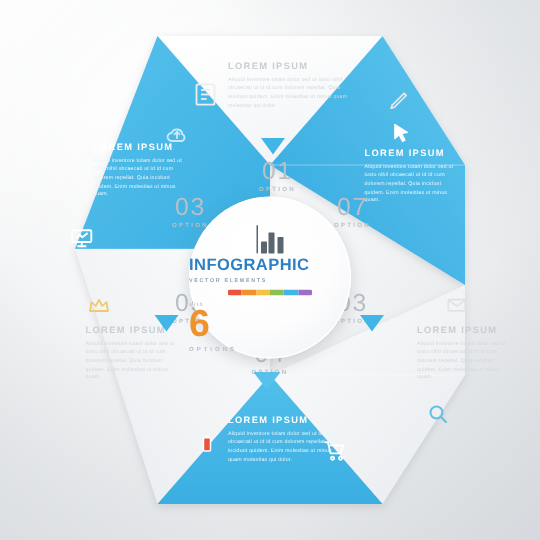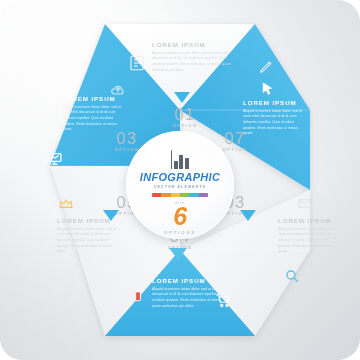--- a/index.html
+++ b/index.html
@@ -6,21 +6,20 @@
   html,body{margin:0;padding:0;}
   body{
     width:360px;height:360px;overflow:hidden;
     font-family:"Liberation Sans", sans-serif;
     background:#ffffff;
   }
   #stage{
     position:relative;width:360px;height:360px;overflow:hidden;
     background:
       radial-gradient(circle at 30% 22%, #ffffff 0%, #f4f5f6 38%, #e7e9eb 72%, #dfe2e5 100%);
-    border-radius: 22px;
   }
   
   #stage:before{
     content:"";position:absolute;inset:0;pointer-events:none;
     background:
       linear-gradient(135deg, rgba(255,255,255,.85) 0%, rgba(255,255,255,0) 26%),
       linear-gradient(225deg, rgba(216,220,224,.55) 0%, rgba(255,255,255,0) 30%),
       linear-gradient(45deg, rgba(210,214,219,.5) 0%, rgba(255,255,255,0) 28%),
       linear-gradient(315deg, rgba(205,210,215,.55) 0%, rgba(255,255,255,0) 30%);
     z-index:0;
@@ -58,21 +57,21 @@
   .tri{position:absolute;z-index:6;width:0;height:0;}
 
   
   #center{
     position:absolute;z-index:8;left:126px;top:131px;width:108px;height:108px;
     border-radius:50%;
     background:radial-gradient(circle at 38% 30%, #ffffff 0%, #fdfdfe 55%, #f1f3f5 88%, #e6e9ec 100%);
     box-shadow:0 3px 10px rgba(120,130,140,.30), 0 0 0 1px rgba(255,255,255,.9) inset;
     display:flex;flex-direction:column;align-items:center;justify-content:flex-start;
   }
-  #center-inner{width:100%;padding-top:17px;text-align:center;font-style:italic;}
+  #center-inner{width:100%;padding-top:17px;}
   .brand-chart{height:21px;display:flex;align-items:flex-end;justify-content:center;gap:1.6px;margin-bottom:3px;}
   .brand-chart i{display:block;width:4px;background:#5b6570;border-radius:.5px;}
   .brand-chart i.needle{width:1px;background:#5b6570;}
   .brand-title{
     font-size:11px;font-weight:bold;color:#2f7fc4;letter-spacing:.3px;line-height:1;
     margin:0;
   }
   .brand-sub{
     font-size:3.6px;font-weight:bold;color:#8fa3b4;letter-spacing:1.1px;
     margin:2px 0 0 0;text-transform:uppercase;

